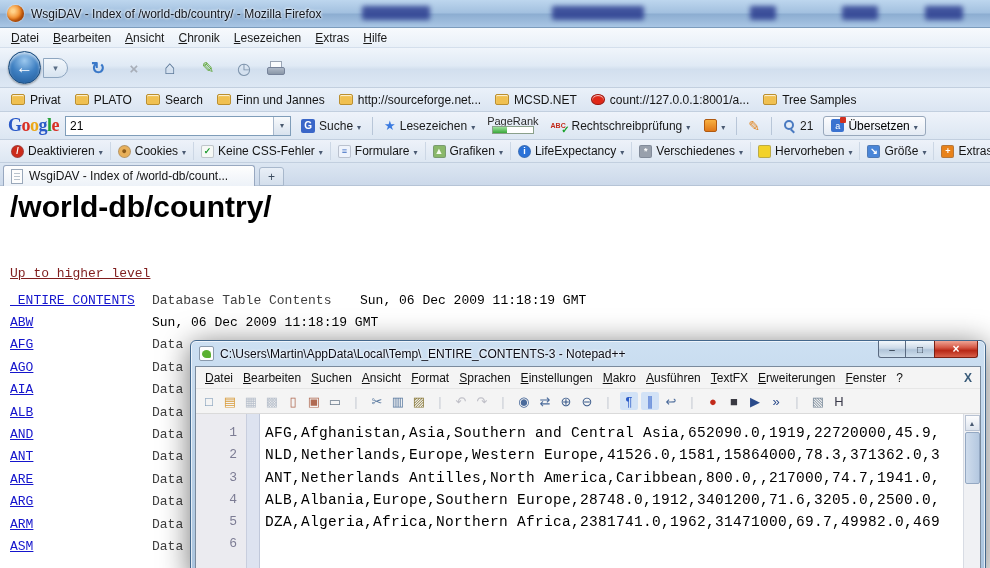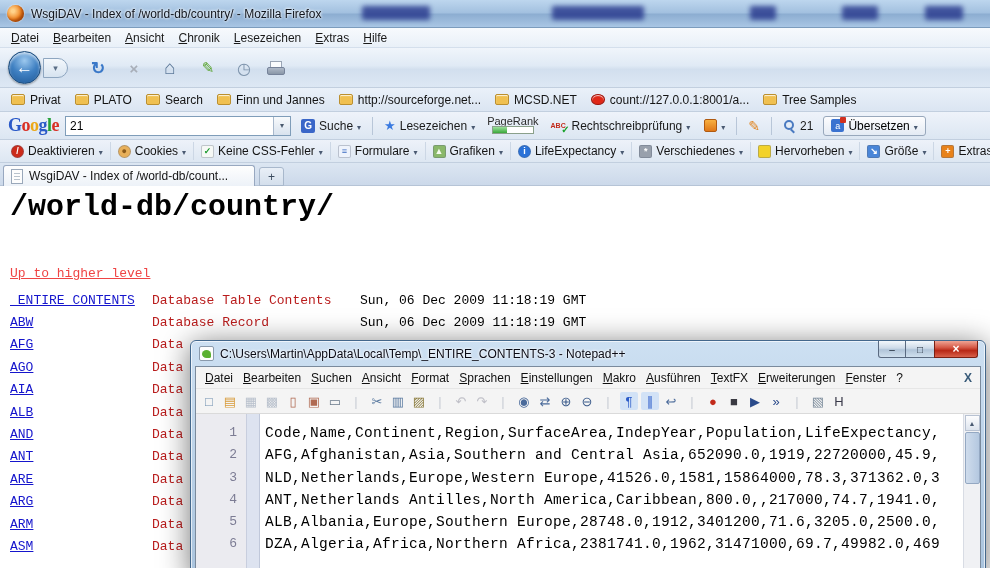--- a/index.html
+++ b/index.html
@@ -136,29 +136,29 @@
     font-size:12px; color:#141414;}
   .ff-tab .tab-label { overflow:hidden; white-space:nowrap;}
   .ff-newtab { position:absolute; left:259px; top:4px; width:25px; height:19px;
     background:linear-gradient(#e9eff7,#d4dfec); border:1px solid #a8b8cc;
     border-radius:3px 3px 0 0; display:flex; align-items:center; justify-content:center;
     font-size:12px; color:#3a4a5e;}
 
   
   .ff-content { position:absolute; top:186px; left:0; width:990px; height:382px;
     background:#fff; overflow:hidden;}
-  .page-heading { position:absolute; left:10px; top:4px; font-family:Liberation Mono, monospace;
+  .page-heading { position:absolute; left:10px; top:4px; font-family:Liberation Sans, sans-serif;
     font-size:30px; font-weight:bold; color:#000;}
   .up-link { position:absolute; left:10px; top:80px; font-family:"Liberation Mono",monospace;
-    font-size:13px; color:#ef4444; text-decoration:underline; cursor:pointer;}
+    font-size:13px; color:#7f1d1d; text-decoration:underline; cursor:pointer;}
   .dav-table { position:absolute; left:10px; top:103px; font-family:"Liberation Mono",monospace;
     font-size:13px;}
   .dav-row { display:flex; height:22.4px; align-items:center;}
   .dav-name { width:142px; color:#1515cc; text-decoration:underline; cursor:pointer;}
-  .dav-type { width:208px; color:#b91c1c;}
+  .dav-type { width:208px; color:#404040;}
   .dav-date { color:#000; white-space:nowrap;}
 
   
   .np-window { position:absolute; left:190px; top:340px; width:796px; height:238px; z-index:30;
     background:linear-gradient(#cde0f2,#a9c3dd); border:1px solid #44688c;
     border-radius:6px 6px 0 0; padding:0 4px 4px 4px;
     box-shadow:0 4px 30px rgba(0,0,0,.55), inset 0 0 0 1px rgba(255,255,255,.65);}
   .np-titlebar { height:25px; display:flex; align-items:center; padding-left:4px; position:relative;}
   .np-title-icon { width:15px; height:15px; background:#fdfdfd; border:1px solid #8a9aac;
     border-radius:2px; position:relative; flex:0 0 auto;}
@@ -435,21 +435,20 @@
     <a class="up-link">Up to higher level</a>
     <div class="dav-table">
 
     <div class="dav-row">
         <span class="dav-name">_ENTIRE_CONTENTS</span>
         <span class="dav-type">Database Table Contents</span>
         <span class="dav-date">Sun, 06 Dec 2009 11:18:19 GMT</span>
       </div>
         <div class="dav-row">
         <span class="dav-name">ABW</span>
-        <span class="dav-type">Database Record</span>
         <span class="dav-date">Sun, 06 Dec 2009 11:18:19 GMT</span>
       </div>
         <div class="dav-row">
         <span class="dav-name">AFG</span>
         <span class="dav-type">Data</span>
         <span class="dav-date"></span>
       </div>
         <div class="dav-row">
         <span class="dav-name">AGO</span>
         <span class="dav-type">Data</span>
@@ -568,21 +567,20 @@
         <div>1</div>
             <div>2</div>
             <div>3</div>
             <div>4</div>
             <div>5</div>
             <div>6</div>
           </div>
         <div class="np-gutter"></div>
         <div class="np-text">
 
-        <div>Code,Name,Continent,Region,SurfaceArea,IndepYear,Population,LifeExpectancy,</div>
             <div>AFG,Afghanistan,Asia,Southern and Central Asia,652090.0,1919,22720000,45.9,</div>
             <div>NLD,Netherlands,Europe,Western Europe,41526.0,1581,15864000,78.3,371362.0,3</div>
             <div>ANT,Netherlands Antilles,North America,Caribbean,800.0,,217000,74.7,1941.0,</div>
             <div>ALB,Albania,Europe,Southern Europe,28748.0,1912,3401200,71.6,3205.0,2500.0,</div>
             <div>DZA,Algeria,Africa,Northern Africa,2381741.0,1962,31471000,69.7,49982.0,469</div>
           </div>
         <div class="np-scroll">
           <span class="arrow"></span>
           <span class="thumb"></span>
         </div>

